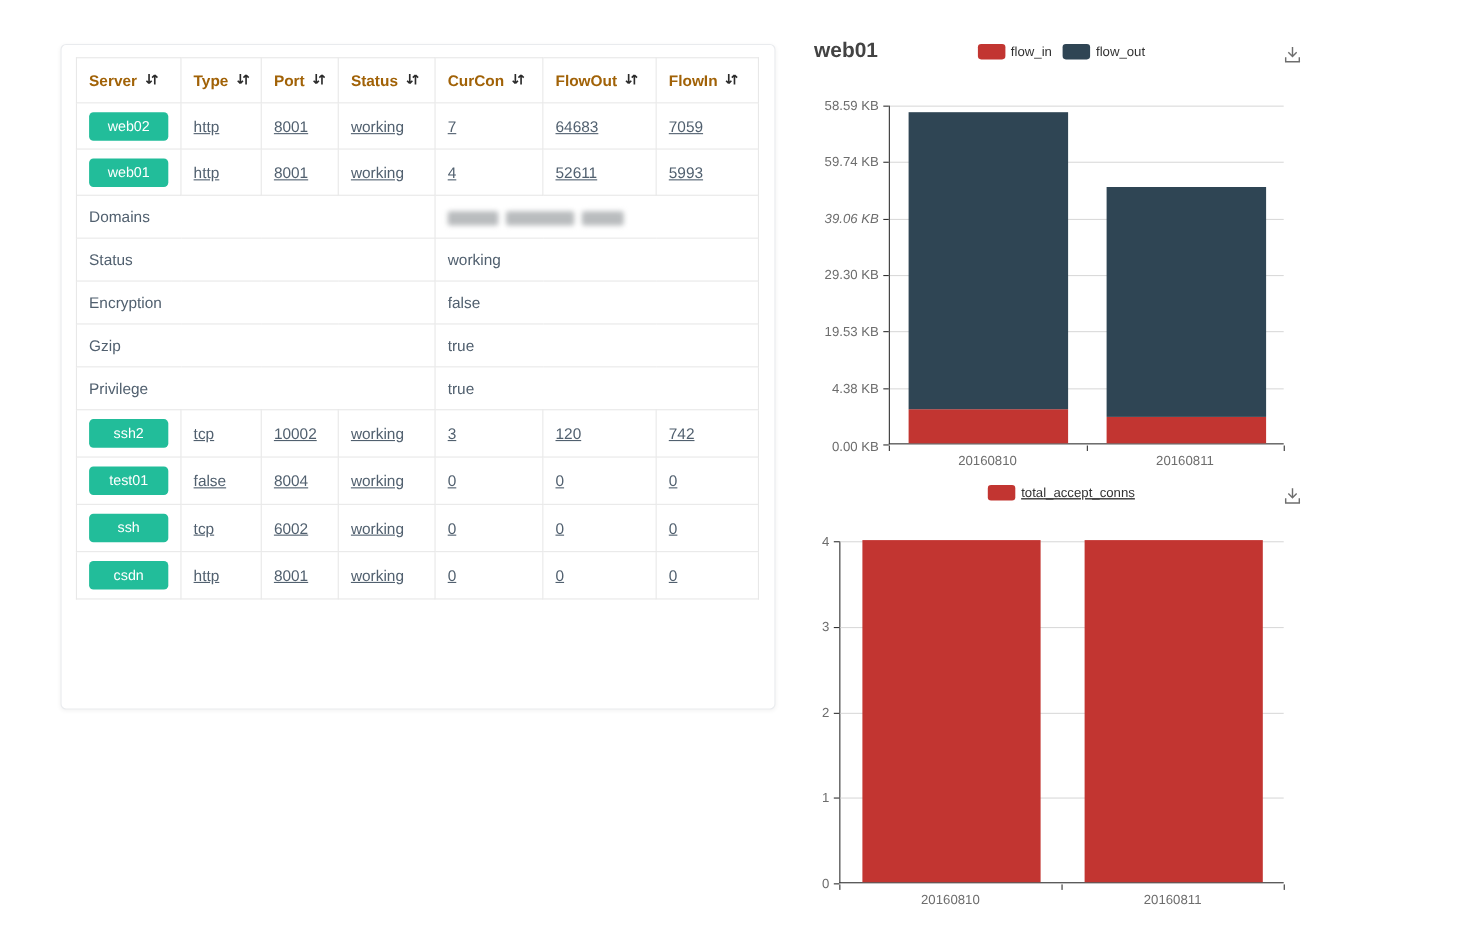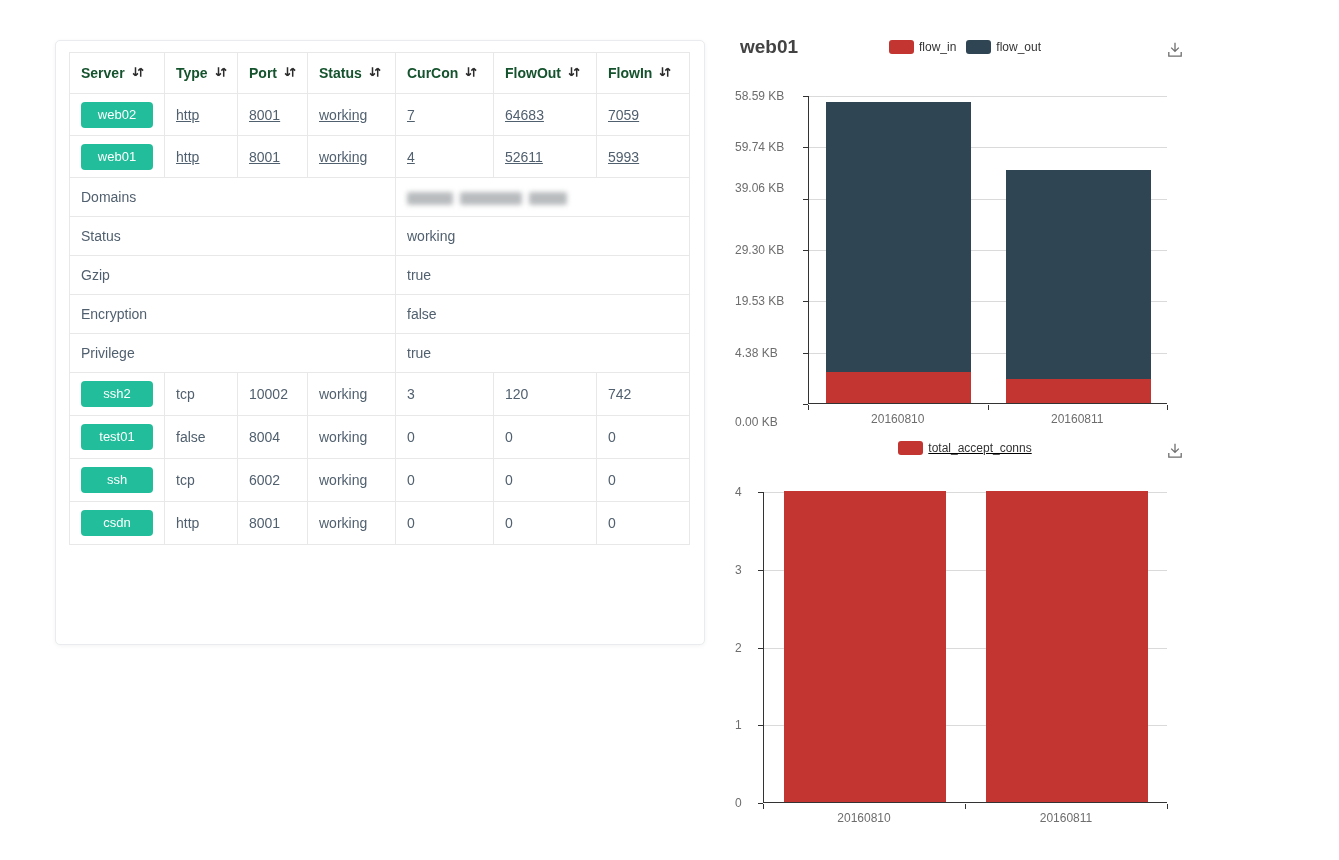--- a/index.html
+++ b/index.html
@@ -7,24 +7,24 @@
        font-family:"Liberation Sans",sans-serif;}
 
   
   .card{position:absolute;left:55px;top:40px;width:650px;height:605px;
         box-sizing:border-box;background:#fff;border:1px solid #e9ebee;
         border-radius:5px;box-shadow:0 1px 4px rgba(0,0,0,.05);
         padding:11px 13px;}
   table{border-collapse:collapse;table-layout:fixed;width:620px;}
   th,td{border:1px solid #e8e8e8;padding:0 11px;font-size:14px;
         color:#51606f;overflow:hidden;white-space:nowrap;}
-  thead th{height:40px;color:#14532d;font-weight:bold;text-align:left;
+  thead th{height:40px;color:#a16207;font-weight:bold;text-align:left;
            cursor:pointer;}
   tr.srow td{height:41px;text-decoration:underline;}
-  tr.srow-b td{height:42px;}
+  tr.srow-b td{height:42px;text-decoration:underline;}
   tr.khead td{height:39px;font-weight:bold;color:#333;}
   tr.drow td{height:38px;}
   th .hlabel{vertical-align:middle;}
   .sort-ic{display:inline-block;margin-left:6px;vertical-align:-2px;}
   .badge{display:inline-block;width:72px;height:26px;line-height:26px;
          text-align:center;background:#22bd9a;color:#fff;font-size:13px;
          border-radius:4px;border:none;cursor:pointer;
          font-family:"Liberation Sans",sans-serif;padding:0;}
   .blobs{display:inline-block;vertical-align:middle;filter:blur(2.5px);}
   .blob{display:inline-block;height:13px;border-radius:2px;
@@ -42,21 +42,21 @@
   .swatch{width:25px;height:14px;border-radius:3px;}
   .legend-label{font-size:12px;color:#333;}
   .dl-btn{position:absolute;right:10px;cursor:pointer;width:20px;height:20px;}
   .plot{position:absolute;box-sizing:border-box;
         border-left:1px solid #333;border-bottom:1px solid #333;}
   .gridline{position:absolute;left:0;width:100%;height:0;
             border-top:1px solid #dadada;}
   .bar-seg{position:absolute;}
   .ytick{position:absolute;height:1px;width:5px;background:#333;}
   .xtick{position:absolute;width:1px;height:5px;background:#333;}
-  .ylab{position:absolute;font-size:12px;color:#6d6d6d;}
+  .ylab{position:absolute;font-size:12px;color:#6d6d6d;text-align:right;}
   .xlab{position:absolute;font-size:12px;color:#6d6d6d;text-align:center;
         width:100px;}
 </style>
 </head>
 <body>
 
 <div class="card">
   <table>
     <colgroup>
       <col style="width:95px">
@@ -120,26 +120,26 @@
         </tr>
         <tr class="drow">
           <td colspan="4">Domains</td>
           <td colspan="3"><span class="blobs"><span class="blob" style="width: 46px;"></span><span class="blob" style="width: 62px;"></span><span class="blob" style="width: 38px;"></span></span></td>
         </tr>
         <tr class="drow">
           <td colspan="4">Status</td>
           <td colspan="3">working</td>
         </tr>
         <tr class="drow">
+          <td colspan="4">Encryption</td>
+          <td colspan="3">false</td>
+        </tr>
+        <tr class="drow">
           <td colspan="4">Gzip</td>
           <td colspan="3">true</td>
-        </tr>
-        <tr class="drow">
-          <td colspan="4">Encryption</td>
-          <td colspan="3">false</td>
         </tr>
         <tr class="drow">
           <td colspan="4">Privilege</td>
           <td colspan="3">true</td>
         </tr>
         <tr class="srow-b">
           <td><button class="badge">ssh2</button></td>
           <td>tcp</td>
           <td>10002</td>
           <td>working</td>
@@ -200,29 +200,29 @@
       <div class="gridline" style="top: 154px;"></div>
       <div class="gridline" style="top: 102.667px;"></div>
       <div class="gridline" style="top: 51.3333px;"></div>
       <div class="gridline" style="top: 0px;"></div>
       <div class="bar-seg" style="left: 17.3px; width: 145px; bottom: 0px; height: 30.8px; background: rgb(194, 53, 49);"></div>
       <div class="bar-seg" style="left: 17.3px; width: 145px; bottom: 30.8px; height: 270.1px; background: rgb(47, 69, 84);"></div>
       <div class="bar-seg" style="left: 196.8px; width: 145px; bottom: 0px; height: 24.1px; background: rgb(194, 53, 49);"></div>
       <div class="bar-seg" style="left: 196.8px; width: 145px; bottom: 24.1px; height: 208.9px; background: rgb(47, 69, 84);"></div>
     </div>
     <div class="ytick" style="left: 68px; top: 384px;"></div>
-    <div class="ylab" style="left: 0px; width: 64px; top: 395px;">0.00 KB</div>
+    <div class="ylab" style="left: 0px; width: 64px; top: 379px;">0.00 KB</div>
     <div class="ytick" style="left: 68px; top: 332.667px;"></div>
     <div class="ylab" style="left: 0px; width: 64px; top: 325.667px;">4.38 KB</div>
     <div class="ytick" style="left: 68px; top: 281.333px;"></div>
     <div class="ylab" style="left: 0px; width: 64px; top: 274.333px;">19.53 KB</div>
     <div class="ytick" style="left: 68px; top: 230px;"></div>
     <div class="ylab" style="left: 0px; width: 64px; top: 223px;">29.30 KB</div>
     <div class="ytick" style="left: 68px; top: 178.667px;"></div>
-    <div class="ylab" style="left: 0px; width: 64px; top: 161px;">39.06 KB</div>
+    <div class="ylab" style="left: 0px; width: 64px; top: 172px; font-style: italic;">39.06 KB</div>
     <div class="ytick" style="left: 68px; top: 127.333px;"></div>
     <div class="ylab" style="left: 0px; width: 64px; top: 120.333px;">59.74 KB</div>
     <div class="ytick" style="left: 68px; top: 76px;"></div>
     <div class="ylab" style="left: 0px; width: 64px; top: 69px;">58.59 KB</div>
     <div class="xlab" style="left: 112.75px; top: 392px;">20160810</div>
     <div class="xlab" style="left: 292.25px; top: 392px;">20160811</div>
     <div class="xtick" style="left: 73px; top: 385px;"></div>
     <div class="xtick" style="left: 252.5px; top: 385px;"></div>
     <div class="xtick" style="left: 432px; top: 385px;"></div>
   </div>

